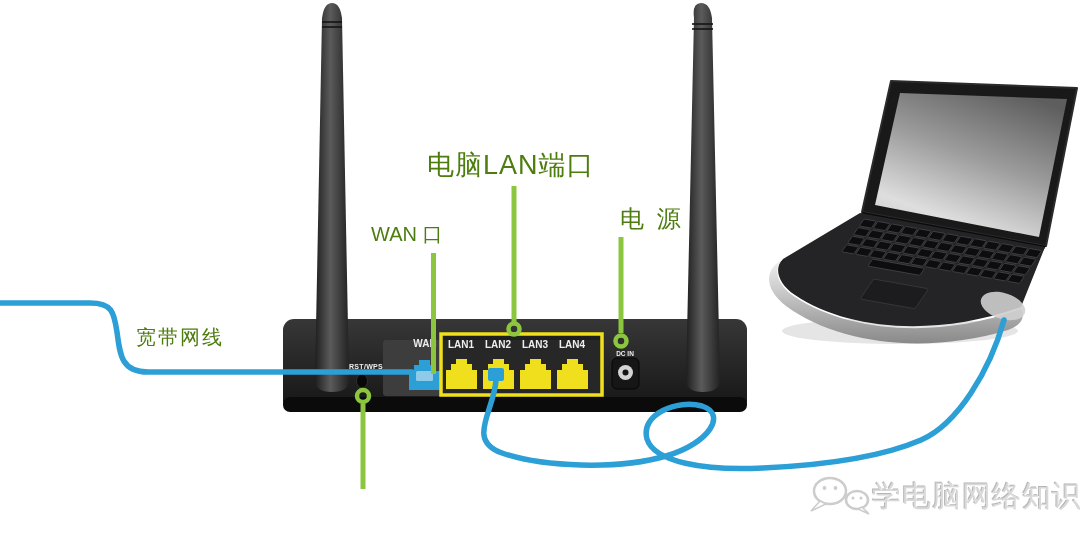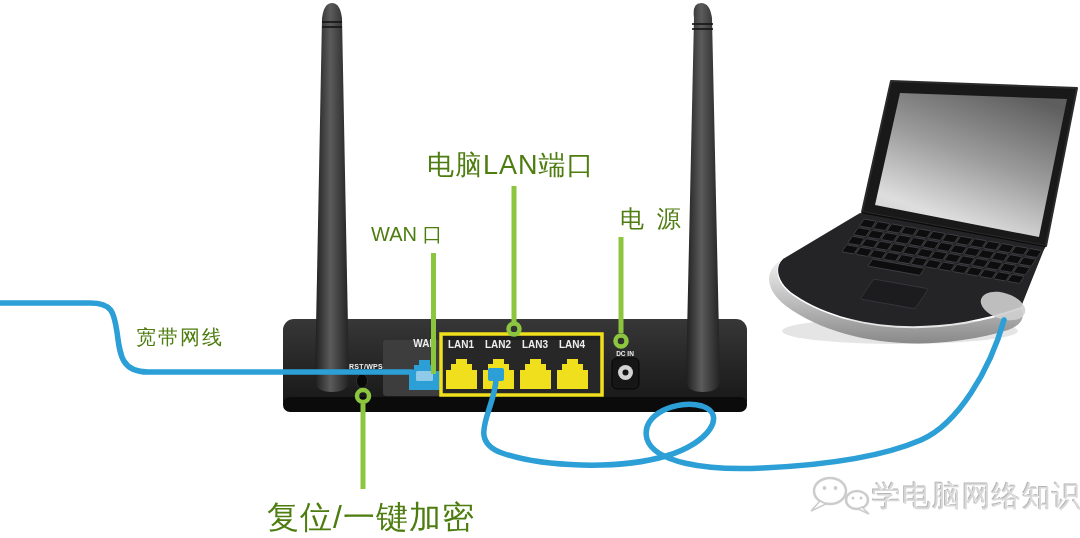--- a/index.html
+++ b/index.html
@@ -183,16 +183,15 @@
         <circle cx="853" cy="498" r="1.5"></circle>
           <circle cx="861" cy="498" r="1.5"></circle>
       </g>
     </g>
   </svg>
 
   <div class="callout lan">电脑LAN端口</div>
   <div class="callout wan">WAN 口</div>
   <div class="callout power">电 源</div>
   <div class="callout broad">宽带网线</div>
-  <div class="callout reset">复位/一键加密</div>
 
   <div class="watermark-text">学电脑网络知识</div>
 </div>
 
 </body></html>

